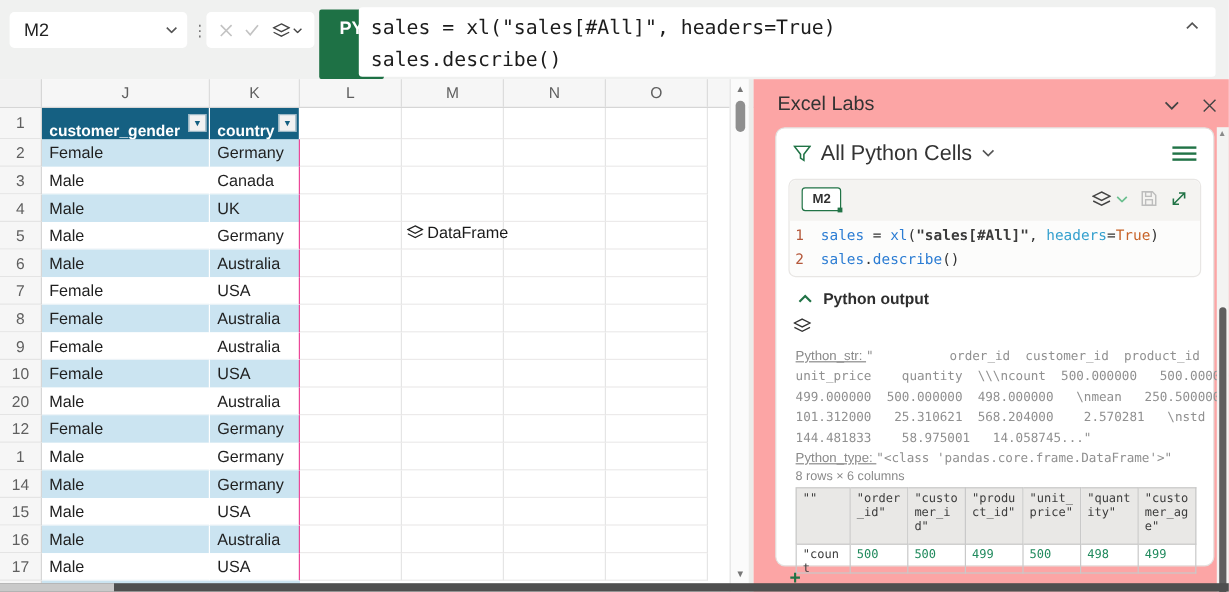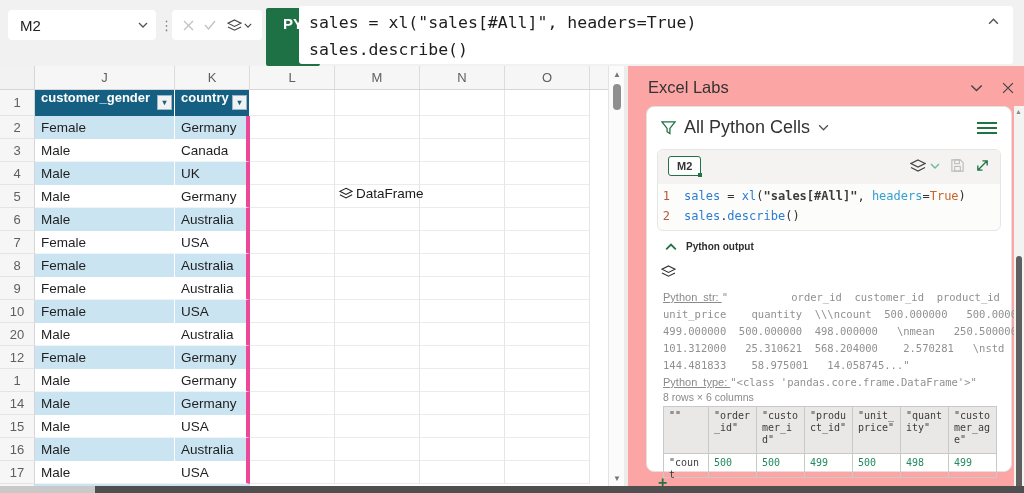--- a/index.html
+++ b/index.html
@@ -26,28 +26,28 @@
   .gridarea { position:absolute; left:0; top:66px; width:628px; height:427px; background:#fff; }
   .colhdr { display:flex; height:24px; background:#f6f6f6; border-bottom:1px solid #d6d6d6; }
   .colhdr .corner { width:35px; border-right:1px solid #d6d6d6; background:#f2f2f2; }
   .colhdr .cl { display:flex; align-items:center; justify-content:center; font-size:13px;
     color:#5f5f5f; border-right:1px solid #dcdcdc; }
   .w-j{width:140px}.w-k{width:75px}.w-e{width:85px}
   .tblhdr { display:flex; height:26px; }
   .g-num { width:35px; background:#f6f6f6; border-right:1px solid #d6d6d6; border-bottom:1px solid #e4e4e4;
     display:flex; align-items:center; justify-content:center; font-size:13px; color:#5f5f5f; }
   .th-cell { background:#156082; color:#fff; font-weight:bold; font-size:13px; display:flex;
-    align-items:flex-start; padding-left:6px; border-right:1px solid #fff; position:relative; }
+    align-items:flex-end; padding-left:6px; border-right:1px solid #fff; position:relative; }
   .filterbtn { position:absolute; right:2px; top:5px; width:15px; height:15px; background:#f2f2f2;
     border:1px solid #9cb8c6; display:flex; align-items:center; justify-content:center;
     font-size:8px; color:#156082; }
   .g-row { display:flex; height:23px; }
   .g-cell { font-size:13.5px; color:#1f1f1f; display:flex; align-items:center; padding-left:6px; }
   .g-j { width:140px; border-right:1px solid #fff; }
-  .g-k { width:75px; border-right:4px solid #ec4899; }
+  .g-k { width:75px; border-right:1px solid #ec4899; }
   .g-e { width:85px; border-right:1px solid #e5e5e5; border-bottom:1px solid #eceaea; }
   .band-on .g-j, .band-on .g-k { background:#cbe4f1; }
   .band-off .g-j, .band-off .g-k { background:#fff; border-bottom:1px solid #eef4f8; }
   .partialrow { position:absolute; left:0; top:418px; height:7px; display:flex; }
   .partialrow .pn { width:35px; background:#f6f6f6; border-right:1px solid #d6d6d6; }
   .partialrow .pb { width:215px; background:#cbe4f1; }
   .dfchip { position:absolute; left:339px; top:120px; display:flex; align-items:center; gap:3px;
     font-size:13.5px; color:#1a1a1a; }
   .gscroll { position:absolute; left:608px; top:0; width:16px; height:427px; background:#fbfbfb;
     border-left:1px solid #e3e3e3; }
@@ -72,21 +72,21 @@
   .m2box { position:absolute; left:10px; top:6px; border:1.5px solid #217346; border-radius:3px;
     background:#fff; font-size:11px; font-weight:bold; color:#333; padding:3px 8px; }
   .m2box .fillhandle { position:absolute; right:-2px; bottom:-2px; width:4px; height:4px; background:#217346; }
   .cellhdr .hicons { position:absolute; right:10px; top:8px; display:flex; align-items:center; gap:10px; }
   .codearea { padding-top:5px; }
   .code-line { display:flex; height:20px; font-size:12px; font-family:"DejaVu Sans Mono", monospace; }
   .code-line .ln { width:26px; text-align:right; padding-right:14px; color:#b5593c; }
   .tk-id { color:#2b7cd3;text-align:center; } .tk-pl { color:#333; } .tk-str { color:#3b3b3b; font-weight:bold; }
   .tk-param { color:#35a0ce; } .tk-kw { color:#c8642a; }
   .outhdr { position:absolute; left:18px; top:134px; display:flex; align-items:center; gap:9px;
-    font-size:10px; font-weight:bold; color:#2e2e2e;text-align:center; }
+    font-size:13px; font-weight:bold; color:#2e2e2e;text-align:center; }
   .valline { position:absolute; left:14px; top:158px; display:flex; align-items:center; gap:7px;
     font-size:13px; color:#3c3c3c; }
   .strlines { position:absolute; left:16px; top:180px; }
   .out-line { height:17px; white-space:pre; }
   .out-label { font-size:11px; color:#8a8a8a;text-decoration:underline; }
   .out-mono { font-size:10.5px; color:#909090; font-family:"DejaVu Sans Mono", monospace; }
   .shape { position:absolute; left:16px; top:284px; font-size:10.5px; color:#8a8a8a; }
   .pytable { position:absolute; left:16px; top:299px; display:flex; flex-direction:column;
     font-family:"DejaVu Sans Mono", monospace; font-size:10px; }
   .pt-row { display:flex; }

